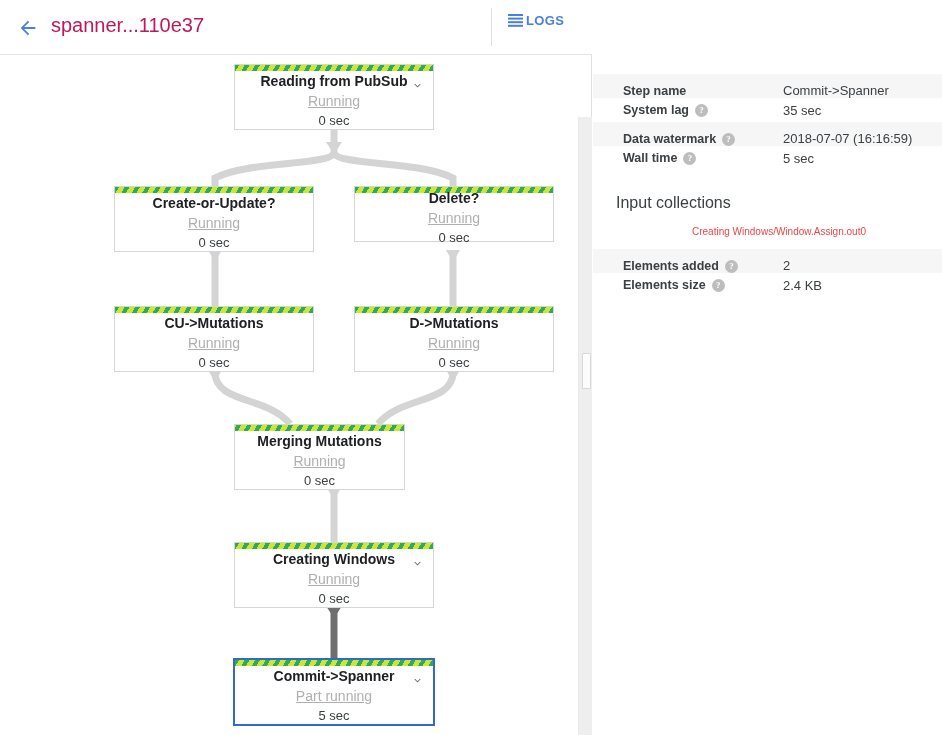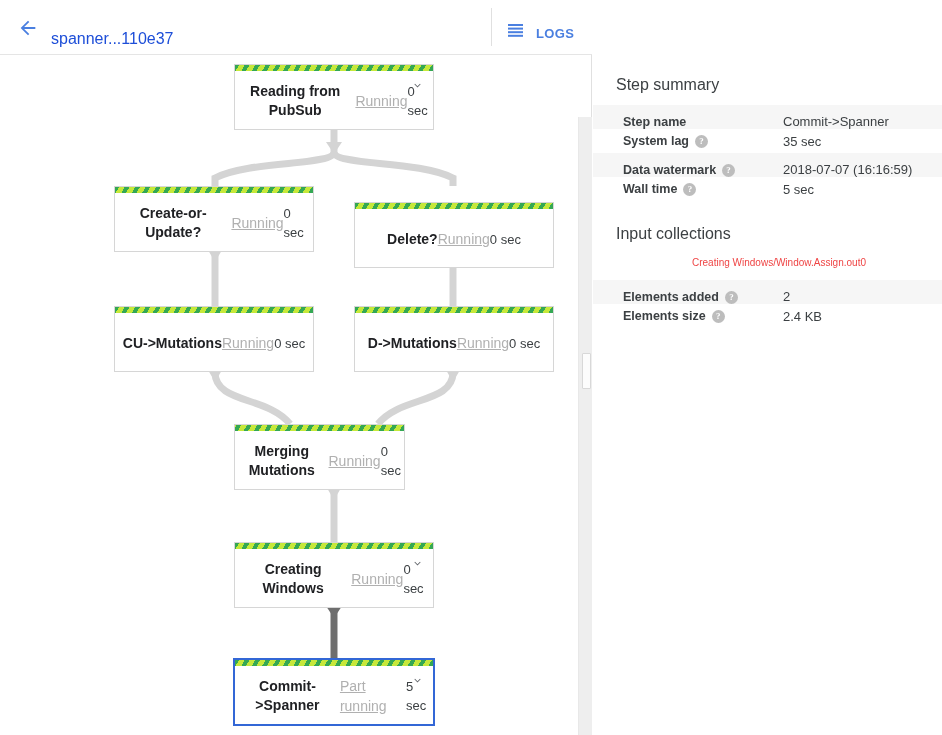--- a/index.html
+++ b/index.html
@@ -27,32 +27,32 @@
     background: #fff;
   }
   #back-arrow {
     position: absolute; left: 12px; top: 12px;
     width: 32px; height: 32px;
     display: flex; align-items: center; justify-content: center;
     cursor: pointer;
   }
   #back-arrow svg { display: block; }
   #doc-title {
-    position: absolute; left: 51px; top: 24px;
-    font-size: 16px; color: #1d4ed8; line-height: 29px;
+    position: absolute; left: 51px; top: 11px;
+    font-size: 20px; color: #be185d; line-height: 29px;
     white-space: nowrap;
   }
   #header-divider {
     position: absolute; left: 491px; top: 8px;
     width: 1px; height: 38px; background: #e0e0e0;
   }
   #logs-button {
     position: absolute; left: 508px; top: 13px;
     height: 28px;
-    display: flex; align-items: flex-end; gap: 13px;
+    display: flex; align-items: flex-start; gap: 3px;
     cursor: pointer;
     color: #4a7fe0;
   }
   #logs-icon { display: block; }
   #logs-label {
     font-size: 13px; font-weight: bold; letter-spacing: .4px;
     color: #4a7fe0;
   }
 
   
@@ -79,21 +79,21 @@
     background-image: repeating-linear-gradient(
       -60deg,
       #34a853 0px, #34a853 4px,
       #c6e83a 4px, #c6e83a 9px
     );
     background-color: #c6e83a;
   }
   .node-body {
     position: absolute; left: 0; top: 6px;
     width: 100%; bottom: 0;
-    display: flex; flex-direction: row;
+    display: flex; flex-direction: column;
     align-items: center; justify-content: center;
     padding-top: 2px;
   }
   .node-title {
     font-size: 14px; font-weight: bold; color: #202124;
     line-height: 19px; text-align: center;
   }
   .node-status {
     font-size: 14px; color: #b0b0b0; line-height: 20px; text-decoration: underline;
   }
@@ -255,21 +255,21 @@
             </div>
           </div>
           <div class="node" style="left: 114px; top: 130px; width: 200px; height: 66px;">
             <div class="node-stripe"></div>
             <div class="node-body">
               <div class="node-title">Create-or-Update?</div>
               <div class="node-status">Running</div>
               <div class="node-time">0 sec</div>
             </div>
           </div>
-          <div class="node" style="left: 354px; top: 146px; width: 200px; height: 66px;">
+          <div class="node" style="left: 354px; top: 130px; width: 200px; height: 56px;">
             <div class="node-stripe"></div>
             <div class="node-body">
               <div class="node-title">Delete?</div>
               <div class="node-status">Running</div>
               <div class="node-time">0 sec</div>
             </div>
           </div>
           <div class="node" style="left: 114px; top: 250px; width: 200px; height: 66px; padding-left: 8px;">
             <div class="node-stripe"></div>
             <div class="node-body">
@@ -324,21 +324,20 @@
     </div>
 
     <div id="graph-scrollbar">
       <div id="graph-scroll-thumb"></div>
     </div>
   </div>
 
   <div id="right-pane">
 
     <div id="right-body">
-      <div class="section-heading">Step summary</div>
       <div class="kv-table" id="summary-table">
           <div class="kv-row shaded">
             <div class="kv-key">
               <span>Step name</span>
             </div>
             <div class="kv-val">Commit-&gt;Spanner</div>
           </div>
           <div class="kv-row">
             <div class="kv-key">
               <span>System lag</span>

